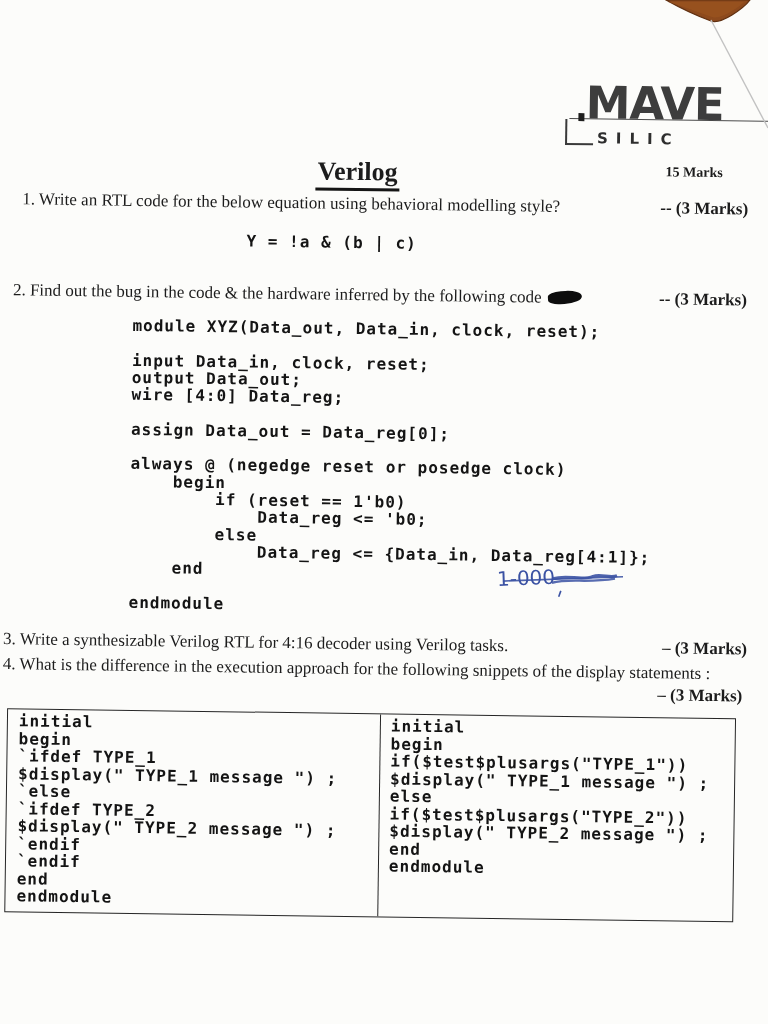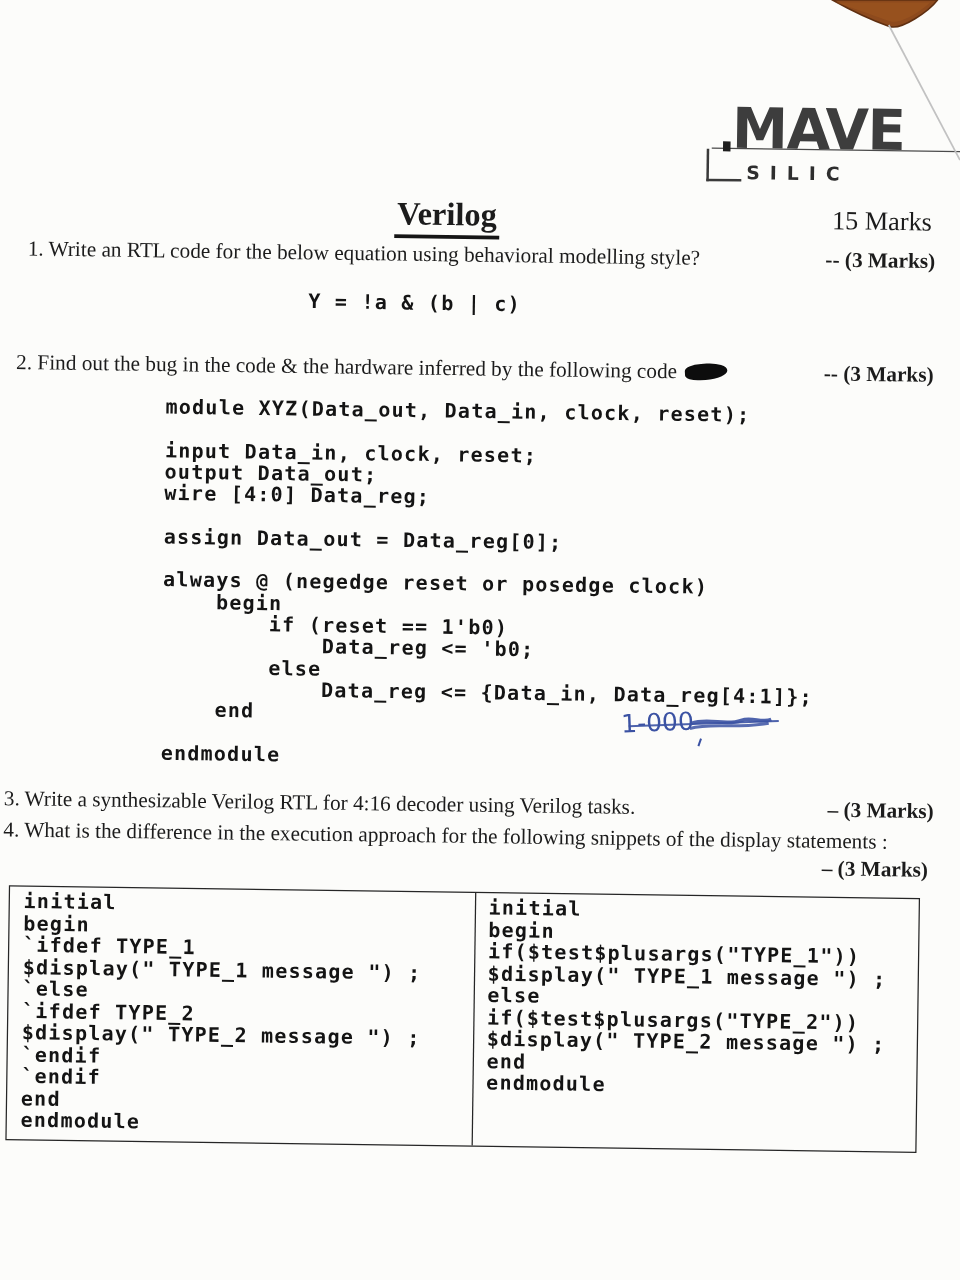--- a/index.html
+++ b/index.html
@@ -22,21 +22,21 @@
              font-family:"DejaVu Sans", sans-serif;font-weight:bold;font-size:45px;
              letter-spacing:-1px;color:#3d3d3d;white-space:nowrap;}
   .logo-sub{position:absolute;left:34px;top:47px;z-index:2;
             font-family:"DejaVu Sans", sans-serif;font-weight:bold;font-size:15px;
             letter-spacing:8px;color:#2e2e2e;white-space:nowrap;}
 
   
   .title{position:absolute;left:318px;top:152px;margin:0;
          font-size:26px;font-weight:bold;
          border-bottom:3px solid #151515;padding:0 2px 1px 2px;}
-  .total-marks{position:absolute;left:668px;top:155px;font-size:21px;font-weight:normal;white-space:nowrap;}
+  .total-marks{position:absolute;left:668px;top:155px;font-size:14px;font-weight:bold;white-space:nowrap;}
 
   
   .q{position:absolute;display:flex;justify-content:space-between;align-items:baseline;
      font-size:17px;line-height:21px;}
   .marks{font-weight:bold;white-space:nowrap;}
   .q1{left:25px;top:188px;width:726px;}
   .q2{left:17px;top:279px;width:734px;}
   .q3{left:12px;top:628px;width:744px;}
   .q4{left:12px;top:653px;width:740px;font-size:17px;line-height:21.5px;position:absolute;}
   .q4 .marks{display:block;text-align:right;margin-top:0;}

